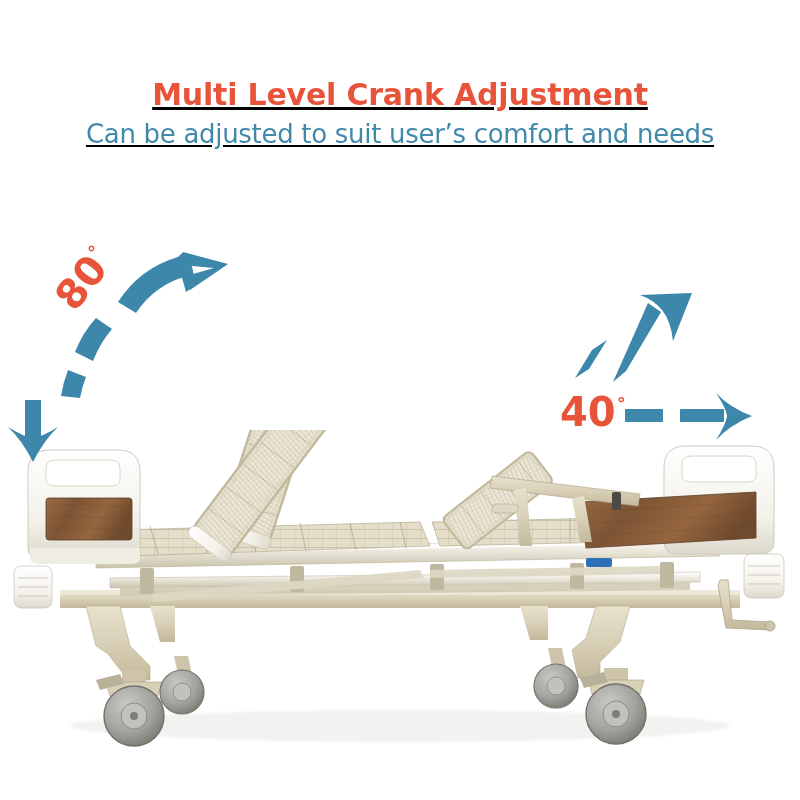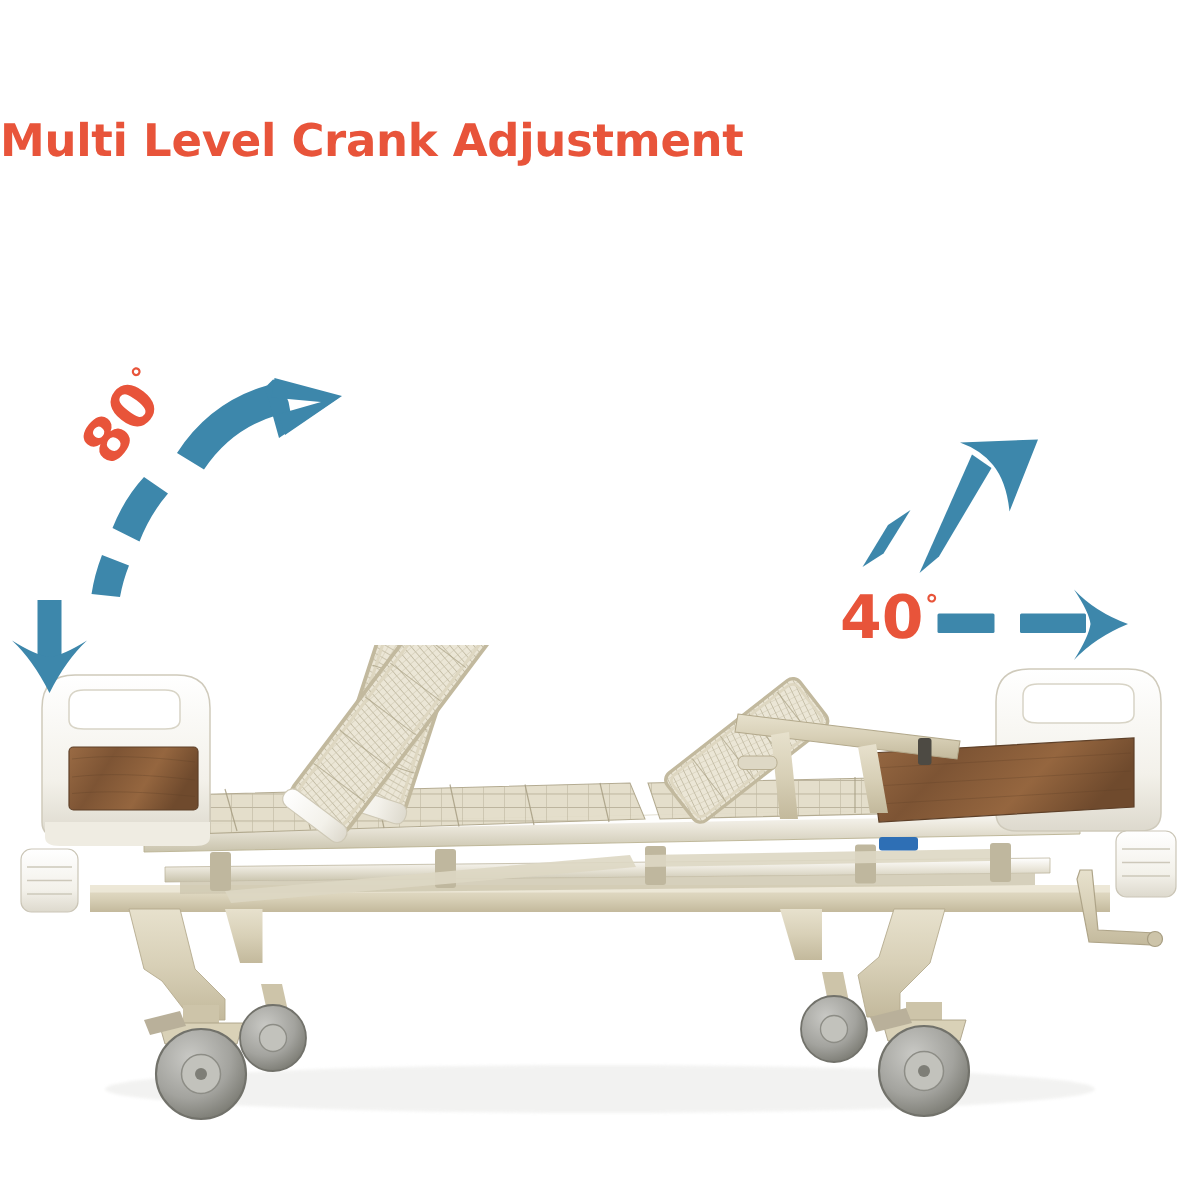--- a/index.html
+++ b/index.html
@@ -12,20 +12,22 @@
   #stage {
     position: relative;
     width: 800px; height: 800px;
     background: #ffffff;
   }
 
   
   .heading-block {
     position: absolute;
     top: 78px; left: 0; width: 800px;
+    text-align: center;
+    text-decoration: underline;
   }
   #title {
     font-family: "DejaVu Sans", sans-serif;
     font-size: 30px;
     font-weight: bold;
     letter-spacing: -0.2px;
     color: #e8543a;
     line-height: 1.15;
   }
   #subtitle {
@@ -79,20 +81,21 @@
     width: 800px; height: 330px;
   }
 </style>
 </head>
 <body>
 
 <div id="stage">
 
   <div class="heading-block">
     <div id="title">Multi Level Crank Adjustment</div>
+    <div id="subtitle">Can be adjusted to suit user’s comfort and needs</div>
   </div>
 
   <svg id="bed" viewBox="0 0 800 330">
     <defs>
       <linearGradient id="gFrame" x1="0" y1="0" x2="0" y2="1">
         <stop offset="0" stop-color="#e7e1cd"></stop>
         <stop offset="0.5" stop-color="#d8d0b7"></stop>
         <stop offset="1" stop-color="#c3b99c"></stop>
       </linearGradient>
       <linearGradient id="gPanel" x1="0" y1="0" x2="1" y2="1">

